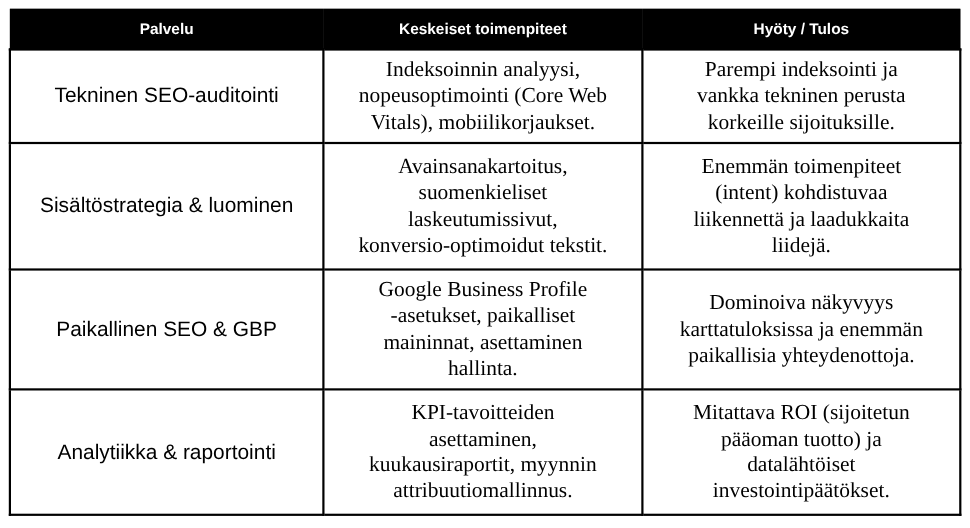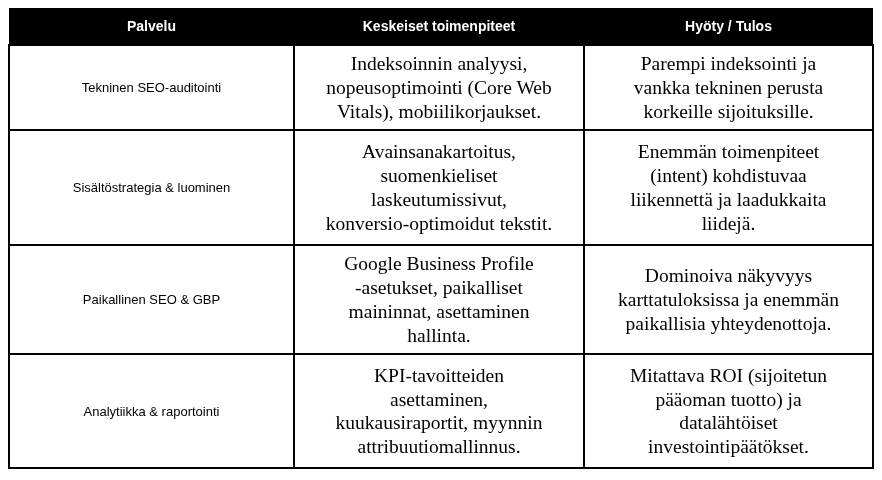--- a/index.html
+++ b/index.html
@@ -54,21 +54,21 @@
     border: 2px solid #000000;
     text-align: center;
     vertical-align: middle;
     color: #000000;
     font-size: 19.5px;
     line-height: 1.22;
     padding: 6px 10px;
     background: #ffffff;
   }
   table.services-table tbody tr td.col-service {
-    font-size: 13px;
+    font-size: 19px;
     padding: 6px 8px;
   }
   table.services-table tbody tr td.col-actions,
   table.services-table tbody tr td.col-benefit {
     font-size: 19.5px;
   }
   .cell-line {
     display: block;
     font-family: Liberation Serif, serif;
   }

